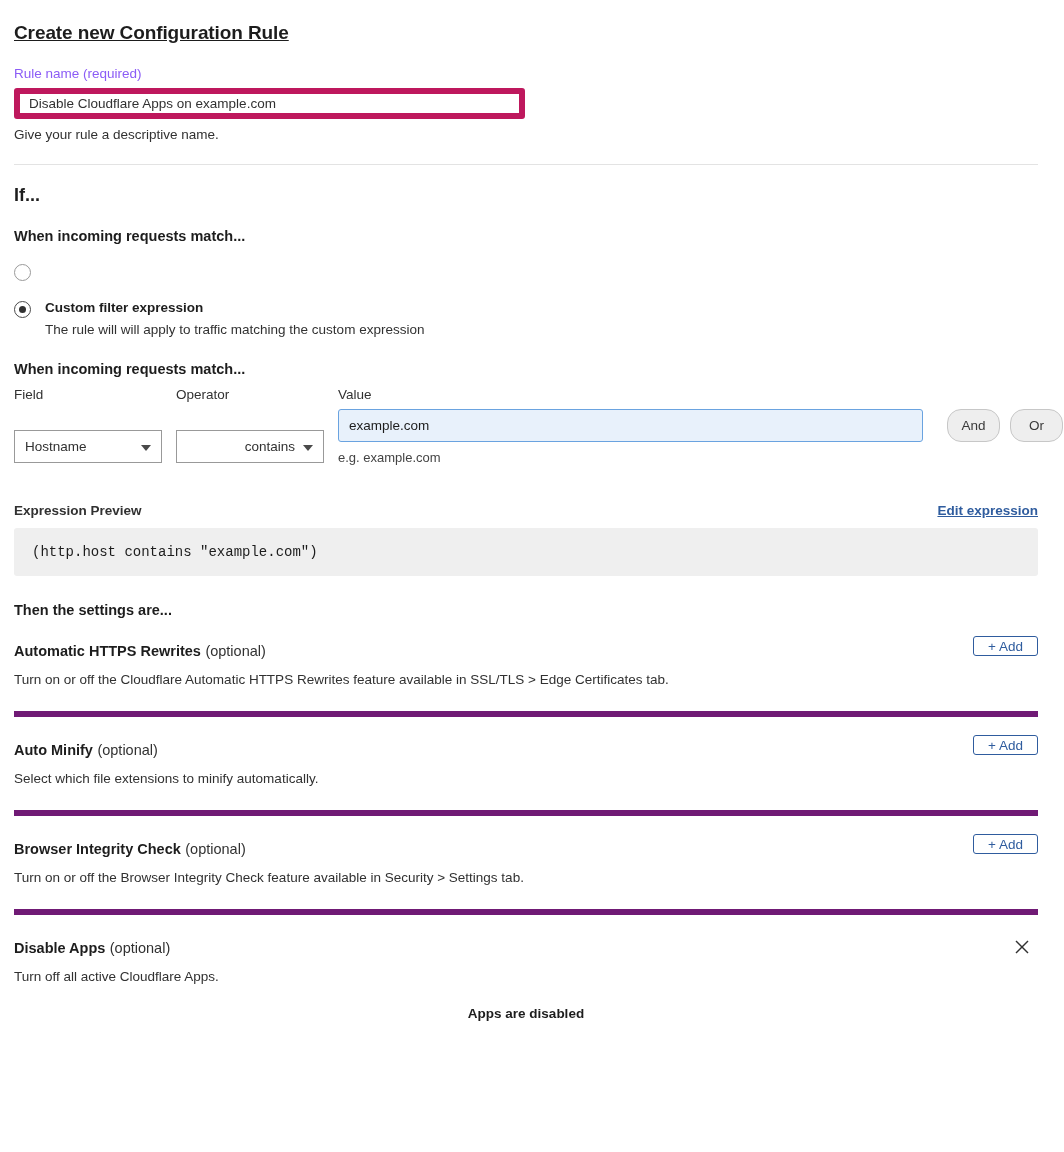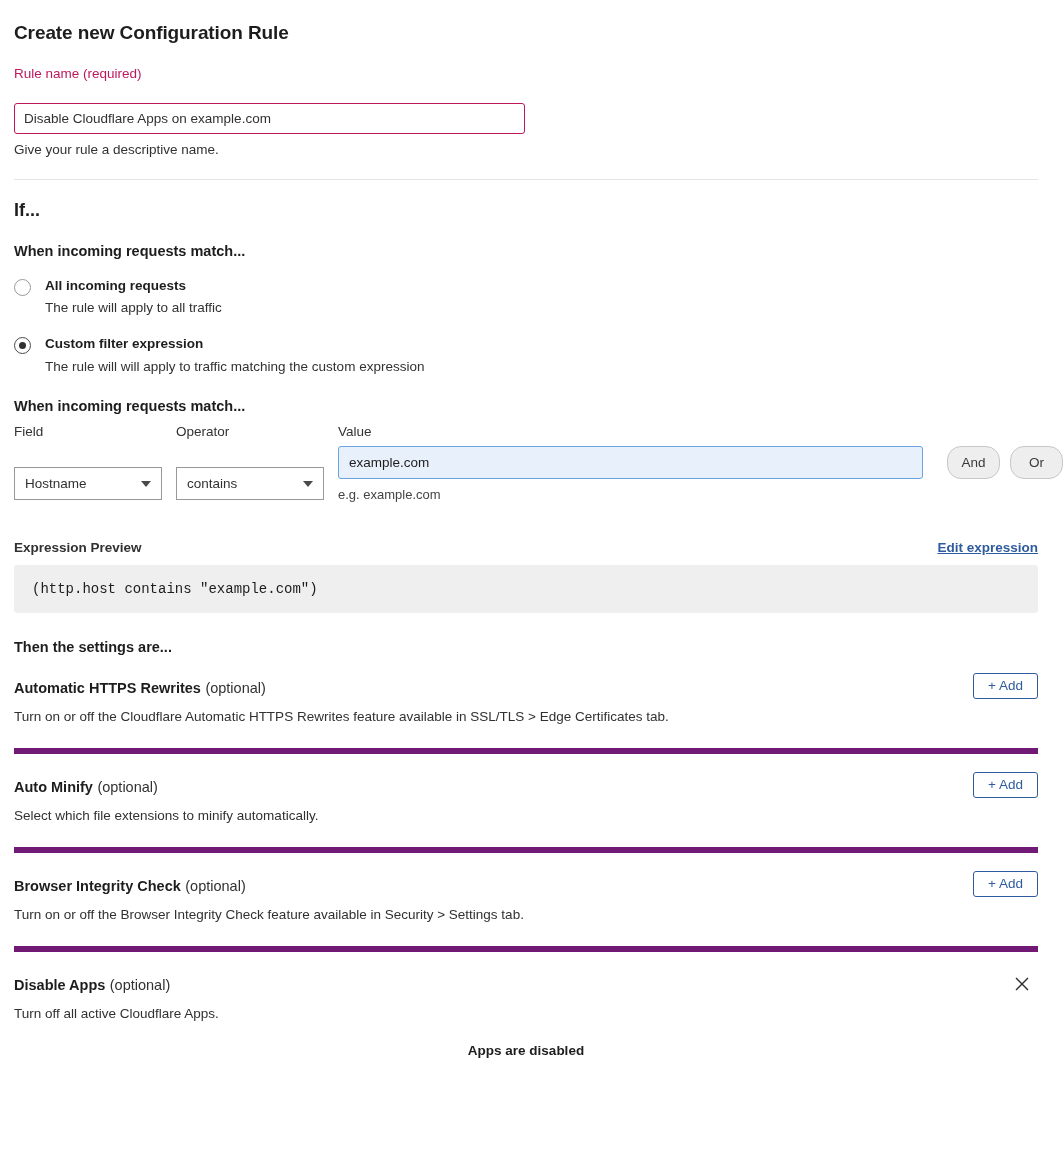--- a/index.html
+++ b/index.html
@@ -17,35 +17,36 @@
   .page {
     width: 1064px;
     padding: 12px 26px 0 14px;
   }
   h1.page-title {
     font-size: 19px;
     font-weight: bold;
     margin: 10px 0 22px 0;
     color: #1d1d1d;
     letter-spacing: -0.1px;
+    text-decoration: underline;
   }
   .field-label {
     font-size: 13.5px;
-    color: #be185d;
-    margin-bottom: 22px;
+    color: #8b5cf6;
+    margin-bottom: 7px;
   }
   .help-text {
     font-size: 13.5px;
     color: #313131;
     margin-top: 8px;
   }
   input.text-input {
     width: 511px;
     height: 31px;
-    border: 1px solid #be185d;
+    border: 6px solid #be185d;
     border-radius: 3px;
     padding: 4px 9px;
     font-size: 13.5px;
     font-family: "Liberation Sans", sans-serif;
     color: #313131;
     background: #ffffff;
     outline: none;
   }
   hr.divider {
     border: 0;
@@ -123,21 +124,21 @@
     border-radius: 0;
     background: #ffffff;
     display: flex;
     align-items: center;
     padding: 0 28px 0 10px;
     font-size: 13.5px;
     color: #313131;
     margin-top: 28px;
   }
   .select-field { width: 148px; }
-  .select-op { width: 148px; }
+  .select-op { width: 148px; justify-content: flex-end; }
   .caret {
     position: absolute;
     right: 10px;
     top: 50%;
     margin-top: -2px;
     width: 0; height: 0;
     border-left: 5px solid transparent;
     border-right: 5px solid transparent;
     border-top: 6px solid #4a4a4a;
   }
@@ -225,21 +226,21 @@
     font-size: 13.5px;
     font-weight: bold;
     color: #1d1d1d;
     margin-top: 22px;
     text-align: center;
   }
   .btn-add {
     position: absolute;
     right: 0;
     top: 18px;
-    height: 26px;
+    height: 20px;
     padding: 0 14px;
     border: 1px solid #2f5c9e;
     border-radius: 3px;
     background: #ffffff;
     color: #2f5c9e;
     font-size: 13.5px;
     font-family: "Liberation Sans", sans-serif;
     cursor: pointer;
   }
   .btn-close {
@@ -269,24 +270,20 @@
     <div class="help-text">Give your rule a descriptive name.</div>
   </div>
 
   <hr class="divider">
 
   <div class="section-if">If...</div>
   <div class="subhead">When incoming requests match...</div>
 
   <div class="radio-row">
     <span class="radio-outer"></span>
-    <span class="radio-text">
-      <div class="radio-title">All incoming requests</div>
-      <div class="radio-sub">The rule will apply to all traffic</div>
-    </span>
   </div>
 
   <div class="radio-row">
     <span class="radio-outer checked"></span>
     <span class="radio-text">
       <div class="radio-title">Custom filter expression</div>
       <div class="radio-sub">The rule will will apply to traffic matching the custom expression</div>
     </span>
   </div>
 

